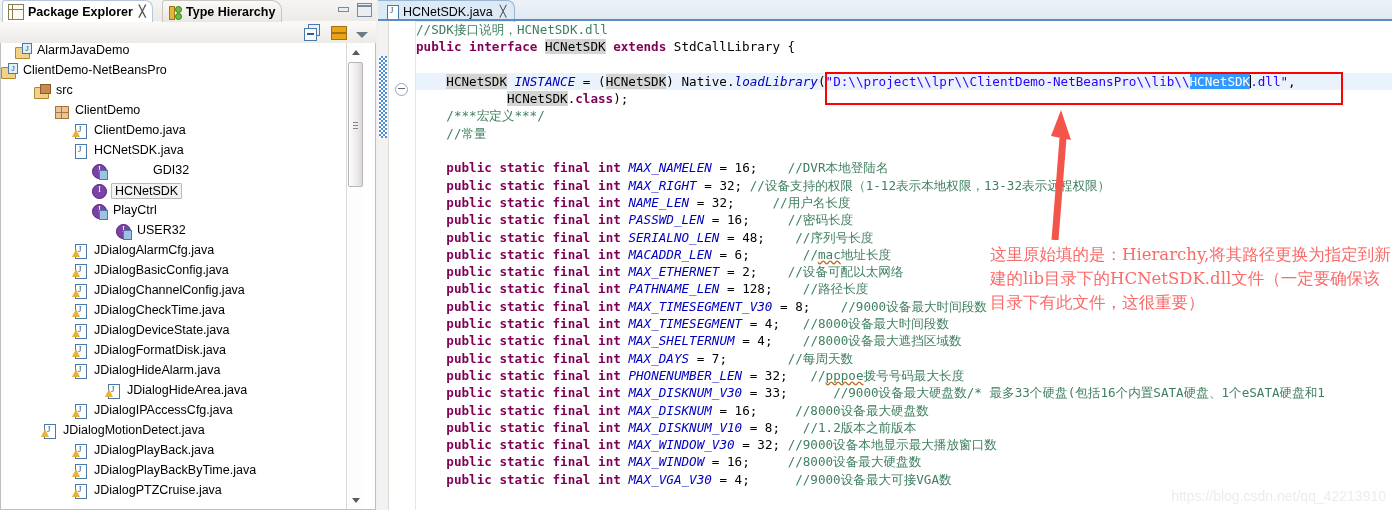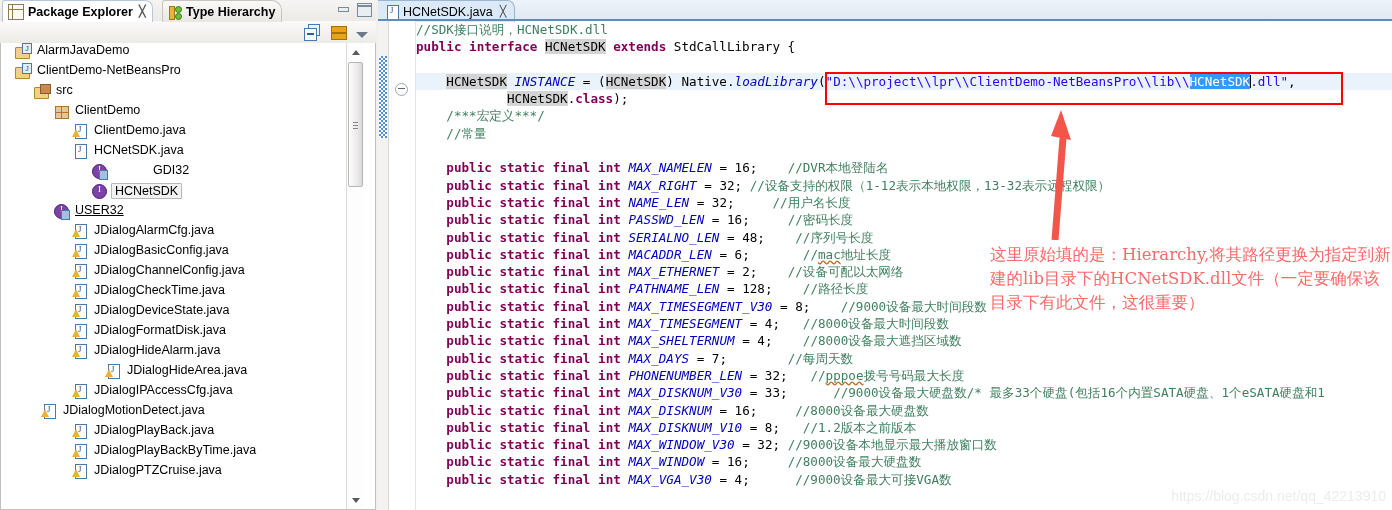--- a/index.html
+++ b/index.html
@@ -380,21 +380,21 @@
 
     <div id="tree-body">
       <div class="tree-scroll" id="tree-rows">
           <div class="trow" style="padding-left: 14px;">
             <span class="tico ico-project">
               <span class="folder"></span>
               <span class="j">J</span>
             </span>
             <span class="tlbl">AlarmJavaDemo</span>
           </div>
-          <div class="trow" style="padding-left: 14px;">
+          <div class="trow" style="">
             <span class="tico ico-project">
               <span class="folder"></span>
               <span class="j">J</span>
             </span>
             <span class="tlbl">ClientDemo-NetBeansPro</span>
           </div>
           <div class="trow" style="padding-left: 33px;">
             <span class="tico ico-srcroot">
               <span class="folder"></span>
               <span class="grid"></span>
@@ -426,21 +426,28 @@
               <span class="lock"></span>
             </span>
             <span class="tlbl">GDI32</span>
           </div>
           <div class="trow selected" style="padding-left: 90px;">
             <span class="tico ico-interface">
               <span class="circ"></span>
             </span>
             <span class="tlbl">HCNetSDK</span>
           </div>
-          <div class="trow" style="padding-left: 52px; text-decoration: underline;">
+          <div class="trow" style="padding-left: 90px;">
+            <span class="tico ico-interface priv">
+              <span class="circ"></span>
+              <span class="lock"></span>
+            </span>
+            <span class="tlbl">PlayCtrl</span>
+          </div>
+          <div class="trow" style="padding-left: 114px;">
             <span class="tico ico-interface priv">
               <span class="circ"></span>
               <span class="lock"></span>
             </span>
             <span class="tlbl">USER32</span>
           </div>
           <div class="trow" style="padding-left: 71px;">
             <span class="tico ico-javafile warn">
               <span class="page"></span>
               <span class="wa"></span>

